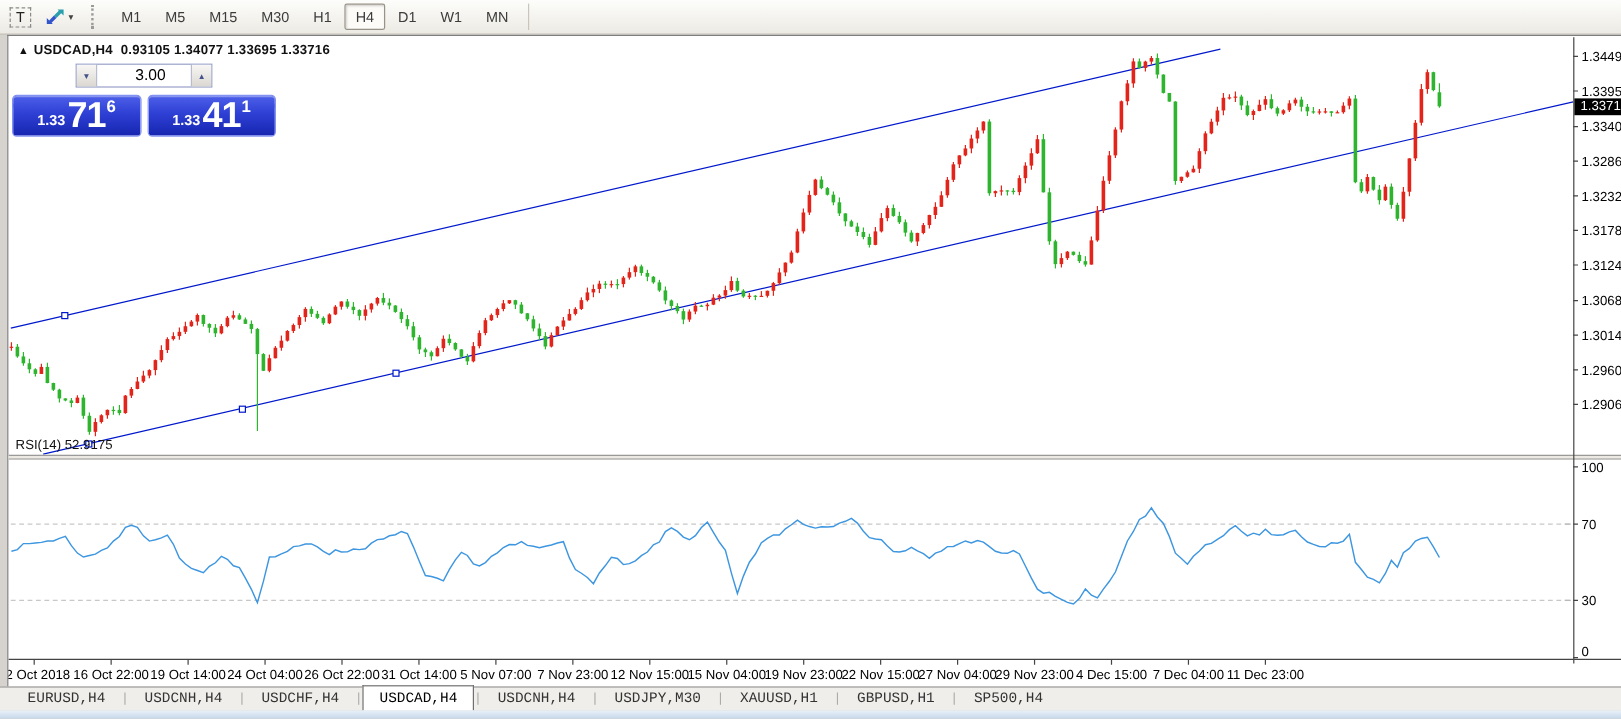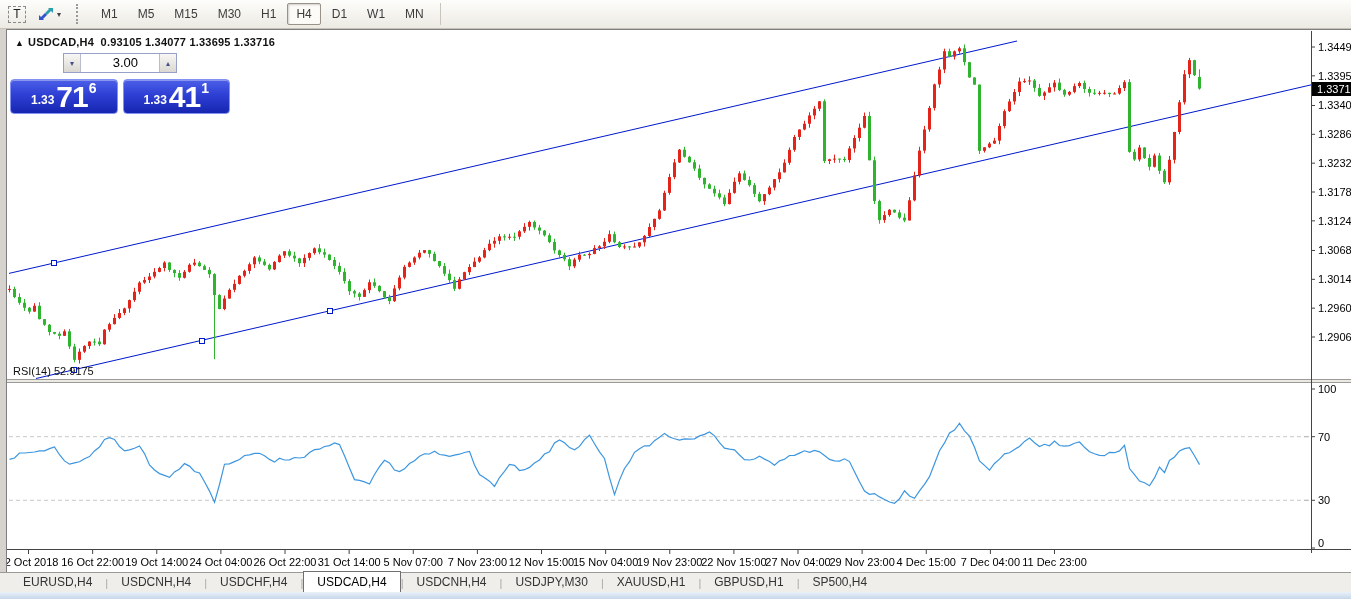--- a/index.html
+++ b/index.html
@@ -58,21 +58,21 @@
     background:linear-gradient(180deg,#4c5fe8,#2e3fd4 45%,#1626b0);
     box-shadow:inset 0 1px 0 rgba(255,255,255,.35);
     display:flex;align-items:flex-end;justify-content:center;padding-bottom:3px;}
   .pbox .frac{font-size:12px;font-weight:700;margin:0 2px 3px 0;}
   .pbox .big{font-size:30px;font-weight:700;line-height:.85;letter-spacing:-1px;}
   .pbox .sup{font-size:14px;font-weight:700;margin:0 0 14px 1px;}
 
   
   .tabbar{position:absolute;left:0;top:572px;width:1351px;height:20px;
     background:#f0eeea;border-top:1px solid #9a9a9a;display:flex;align-items:flex-end;
-    padding-left:10px;box-sizing:border-box;}
+    padding-left:10px;box-sizing:border-box;font-family:Liberation Mono, monospace;}
   .tab{font-size:12px;color:#333;padding:2px 13px 3px 13px;cursor:default;white-space:nowrap;}
   .tab.active{background:#fff;border:1px solid #707070;border-bottom:none;color:#000;
     padding-top:3px;}
   .tabsep{color:#aaa;font-size:11px;padding-bottom:3px;}
   .bstrip{position:absolute;left:0;top:592px;width:1351px;height:7px;
     background:linear-gradient(#e9f1f9,#c6d7e9);}
 </style>
 </head>
 <body>
 

